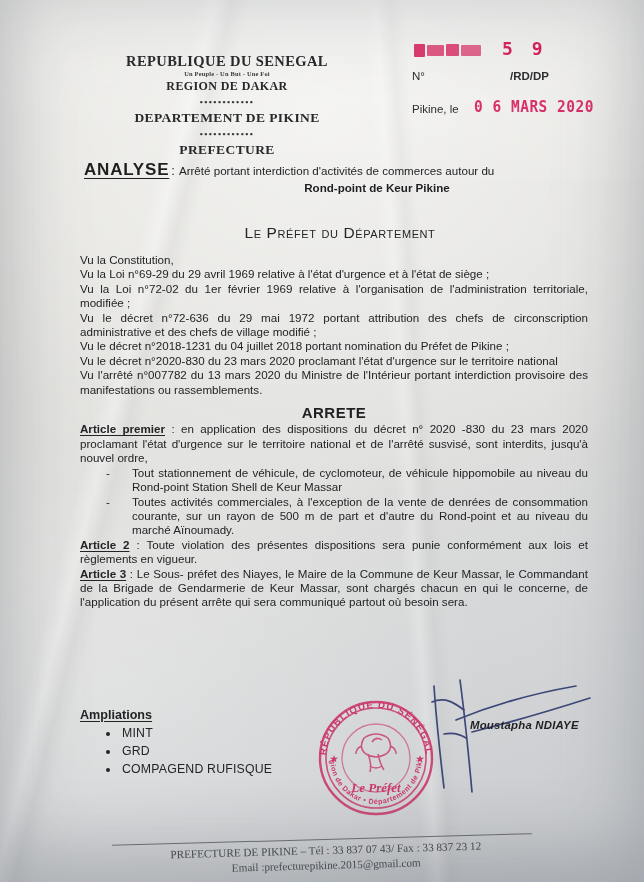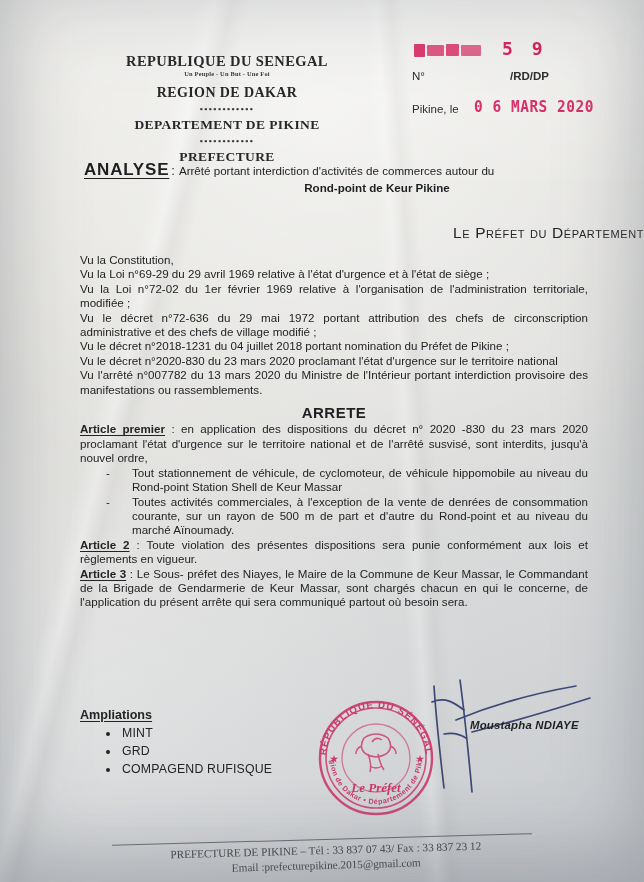--- a/index.html
+++ b/index.html
@@ -63,24 +63,24 @@
     line-height: 1.05;
   }
   .motto {
     font-size: 6.4px;
     font-weight: bold;
     letter-spacing: 0.2px;
     margin-top: 1px;
     color: #3a3b3d;
   }
   .region {
-    font-size: 14px;
+    font-size: 12px;
     font-weight: bold;
     letter-spacing: 0.4px;
-    margin-top: 8px;
+    margin-top: 2px;
   }
   .dots {
     font-size: 9px;
     letter-spacing: 1.4px;
     color: #3c3d3f;
     line-height: 1.2;
     margin: 3px 0 2px 0;
     font-weight: bold;
   }
   .dept {
@@ -200,21 +200,21 @@
     color: #1e1f21;
     margin-top: 1px;
     padding-left: 80px;
   }
 
   .prefet-title {
     position: absolute;
     left: 0;
     top: 224px;
     width: 644px;
-    text-align: right;
+    text-align: center;
     font-size: 15.5px;
     font-variant: small-caps;
     letter-spacing: 0.6px;
     color: #242527;
     padding-left: 36px;
     box-sizing: border-box;
   }
 
   
   .body-text {

